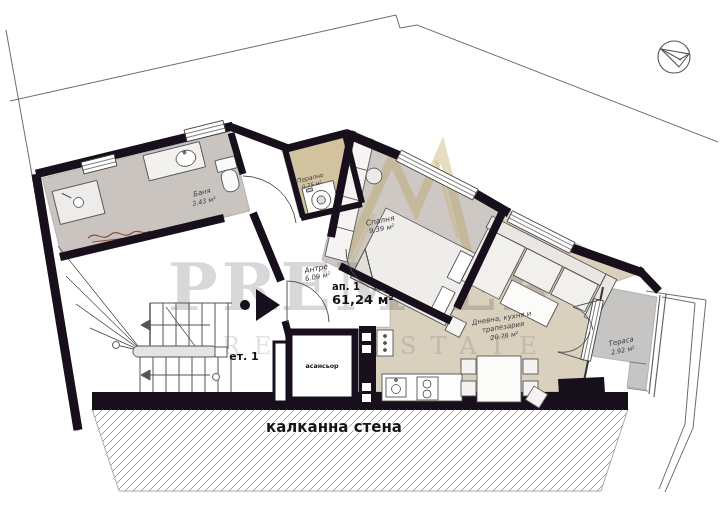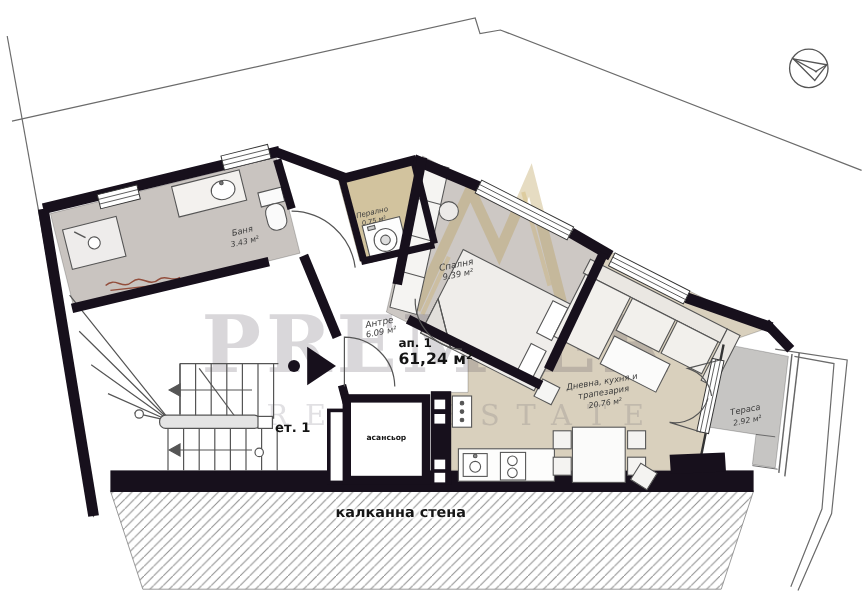--- a/index.html
+++ b/index.html
@@ -9,21 +9,21 @@
   .lbl{position:absolute;transform:translate(-50%,-50%) rotate(var(--r,0deg));
        text-align:center;white-space:nowrap;color:#3d3d3d;line-height:1.25;}
   .rl{font-style:italic;}
   .rl .nm{display:block;}
   .rl .ar{display:block;}
   .b{font-style:normal;font-weight:bold;color:#141414;}
   .unit{position:absolute;left:332px;top:281px;font-weight:bold;color:#141414;
         text-align:left;line-height:1.15;}
   .unit .u1{display:block;font-size:10px;}
   .unit .u2{display:block;font-size:13px;}
-  .pw{font-size:12px;font-weight:bold;color:#161616;
+  .pw{font-size:15px;font-weight:bold;color:#161616;
       text-shadow:0 0 2px #fff,0 0 3px #fff,0 0 4px #fff,1px 1px 2px #fff,-1px -1px 2px #fff;}
 </style>
 </head>
 <body>
 
 <div class="stage">
 <svg width="720" height="508" viewBox="0 0 720 508">
   <defs>
     <pattern id="hatch" width="8" height="8" patternUnits="userSpaceOnUse">
       <path d="M-1,9 L9,-1" stroke="#8f8f8f" stroke-width="0.9" fill="none"></path>

